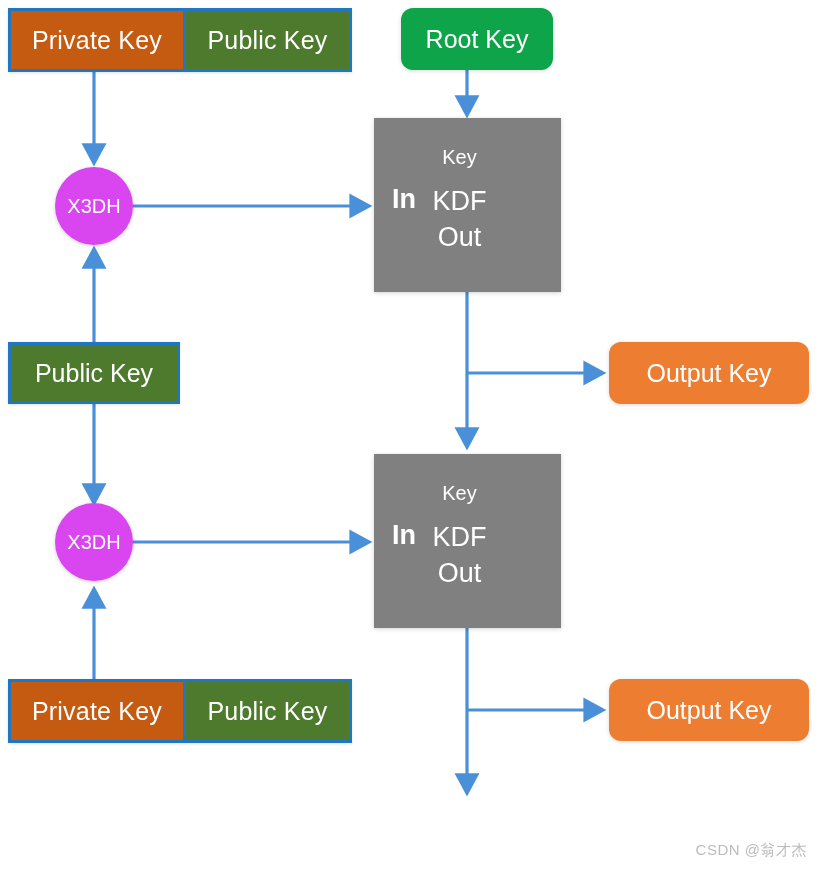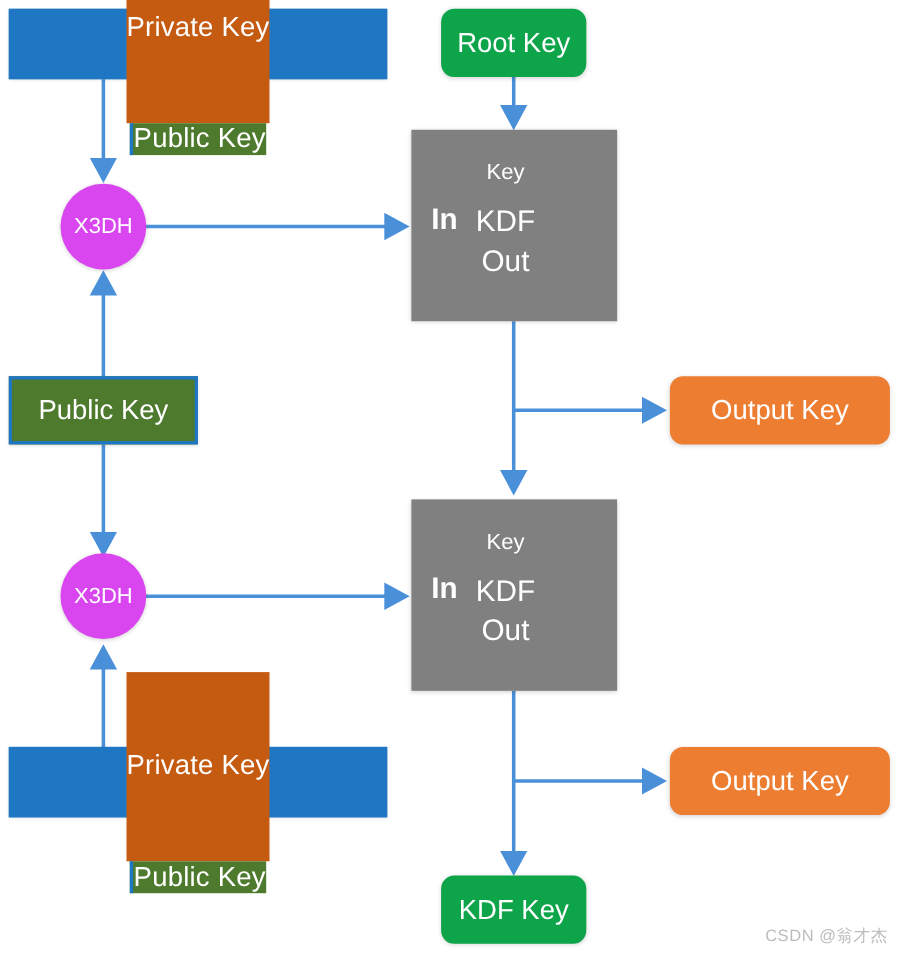--- a/index.html
+++ b/index.html
@@ -27,21 +27,20 @@
     pointer-events: none;
   }
   .node {
     position: absolute;
     box-sizing: border-box;
     display: flex;
     align-items: center;
     justify-content: center;
     color: #ffffff;
     z-index: 3;
-    flex-direction: column;
   }
 
   
   .keypair {
     border: 3px solid #1F77C4;
     background: #1F77C4;
     display: flex;
     padding: 0;
     box-shadow: 0 1px 3px rgba(0,0,0,0.12);
   }
@@ -191,21 +190,21 @@
 
   <div class="node keypair" style="left:8px; top:8px; width:344px; height:64px;">
     <div class="half private">
       <span>Private Key</span>
     </div>
     <div class="half public">
       <span>Public Key</span>
     </div>
   </div>
 
-  <div class="node greenpill" style="left:401px; top:8px; width:132px; height:62px;">
+  <div class="node greenpill" style="left:401px; top:8px; width:152px; height:62px;">
     <span>Root Key</span>
   </div>
 
   <div class="node circlenode" style="left:55px; top:167px; width:78px; height:78px;">
     <span>X3DH</span>
   </div>
 
   <div class="node kdfbox" style="left:374px; top:118px; width:187px; height:174px;">
     <div class="kdf-grid">
       <div class="kdf-key">Key</div>
@@ -242,19 +241,16 @@
 
   <div class="node keypair" style="left:8px; top:679px; width:344px; height:64px;">
     <div class="half private">
       <span>Private Key</span>
     </div>
     <div class="half public">
       <span>Public Key</span>
     </div>
   </div>
 
-  <div class="node greenpill" style="left:401px; top:796px; width:132px; height:62px;">
-    <span>KDF Key</span>
-  </div>
 
   <div class="watermark">CSDN @翁才杰</div>
 
 </div>
 
 </body></html>

